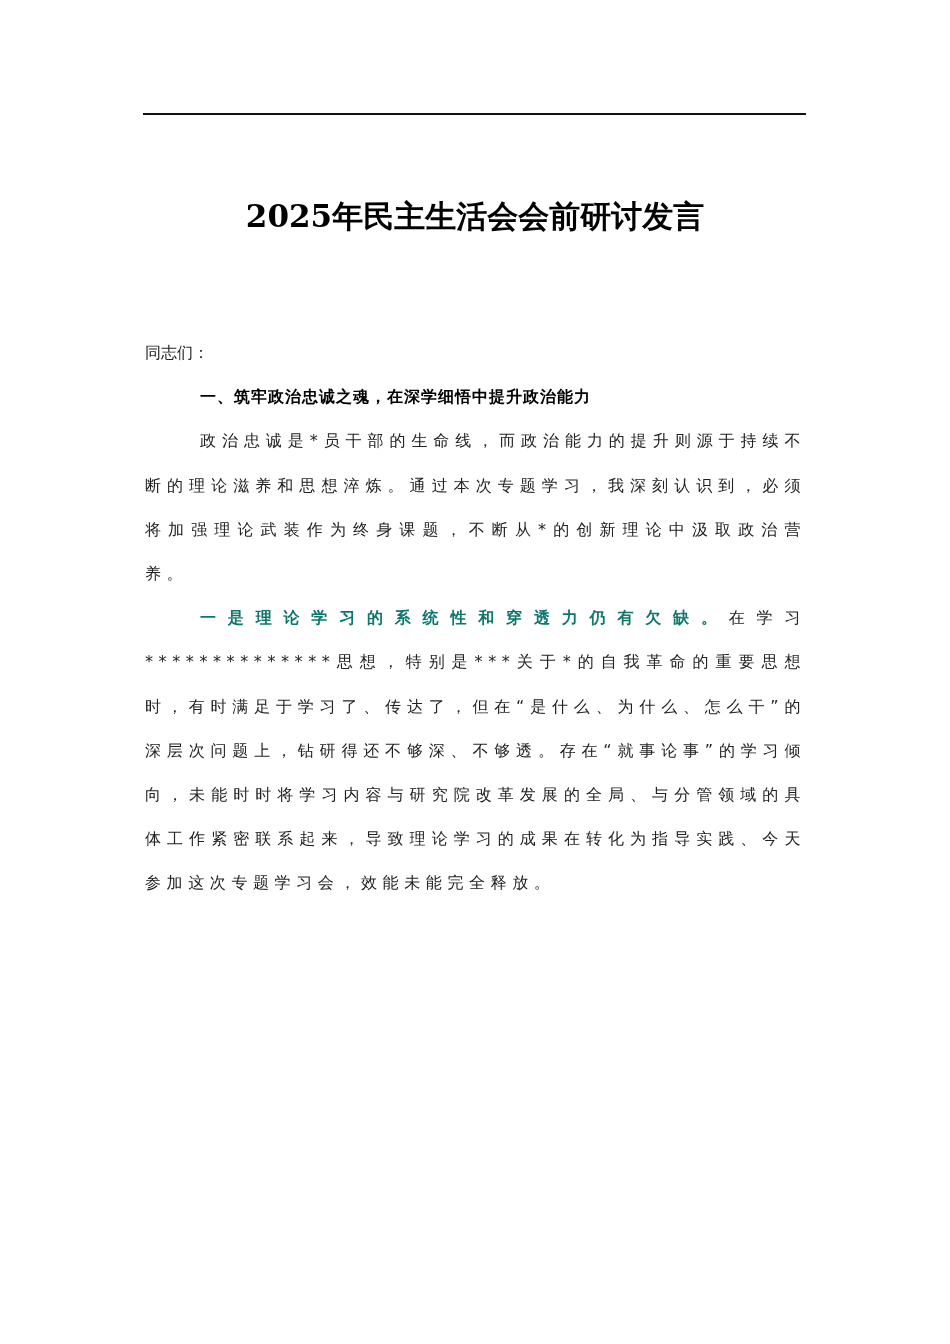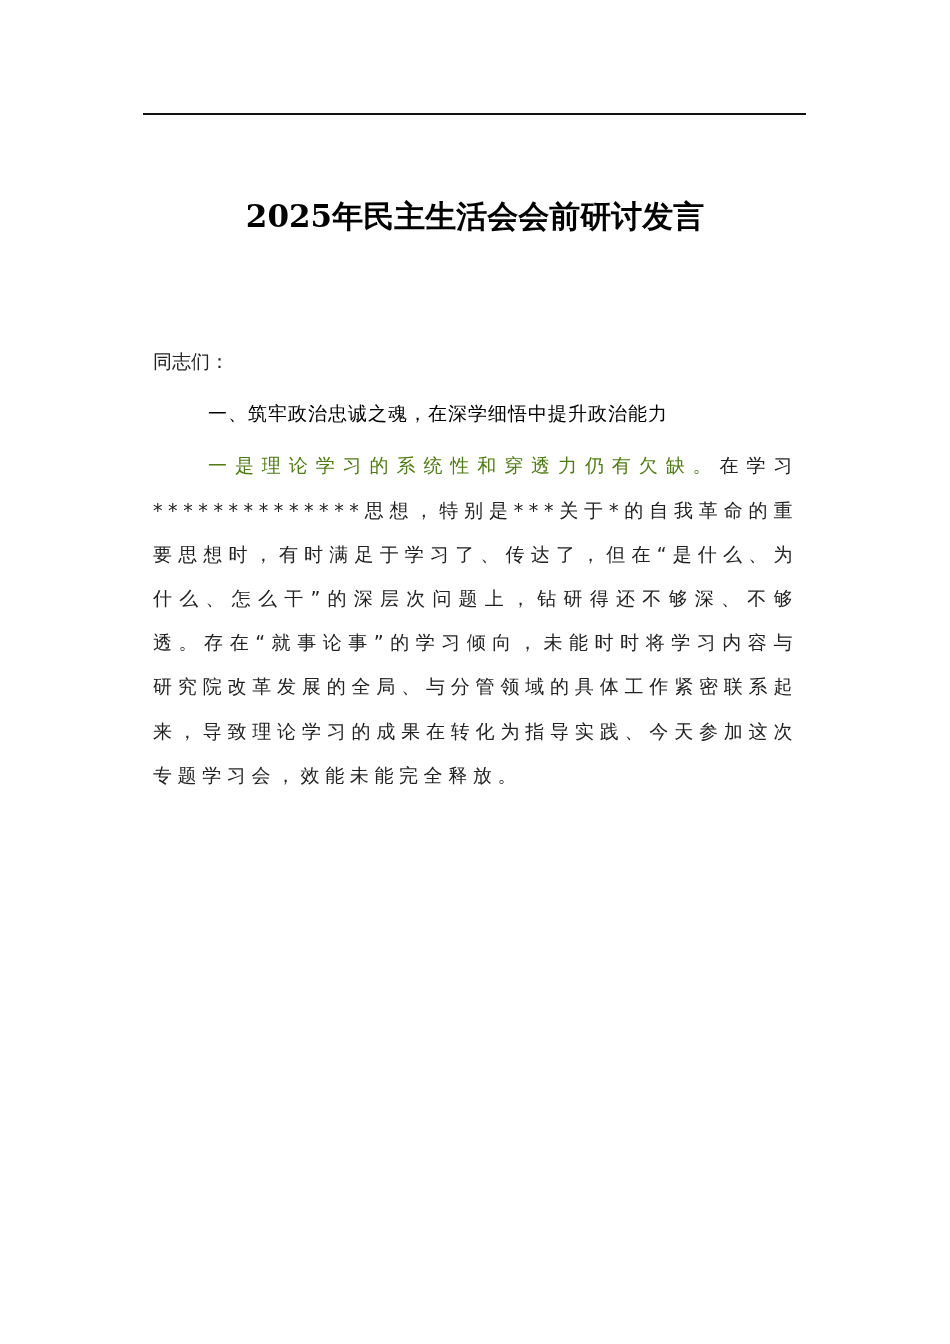--- a/index.html
+++ b/index.html
@@ -44,58 +44,59 @@
       font-family: "DejaVu Serif", "Liberation Serif", serif;
       letter-spacing: 0px;
     }
     .body-text {
       position: absolute;
       left: 145px;
       top: 331px;
       width: 661px;
     }
     .p {
-      margin: 8px;
-      font-size: 19px;
+      margin: 0;
+      font-size: 16px;
       line-height: 44.2px;
       text-align: justify;
       text-align-last: left;
       letter-spacing: 5.6px;
       font-family: "DejaVu Sans", "Liberation Sans", sans-serif;
       font-weight: normal;
       color: #222;
     }
     .p.indent {
       text-indent: 55px;
     }
     .p.salutation {
       letter-spacing: 0px;
     }
     .p.heading {
-      font-weight: normal;
+      font-weight: bold;
       letter-spacing: 1px;
       color: #000;
     }
     .lead {
-      font-weight: normal;
-      color: #4d7c0f;
+      font-weight: bold;
+      color: #0f766e;
     }
   </style>
 </head>
 <body>
 
 <div class="page">
 
   <div class="header-rule"></div>
 
   <div class="title">2025年民主生活会会前研讨发言</div>
 
   <div class="body-text">
     <p class="p salutation">同志们：</p>
 
 
     <p class="p indent heading">一、筑牢政治忠诚之魂，在深学细悟中提升政治能力</p>
 
+    <p class="p indent">政治忠诚是*员干部的生命线，而政治能力的提升则源于持续不断的理论滋养和思想淬炼。通过本次专题学习，我深刻认识到，必须将加强理论武装作为终身课题，不断从*的创新理论中汲取政治营养。</p>
 
     <p class="p indent"><span class="lead">一是理论学习的系统性和穿透力仍有欠缺。</span><span>在学习**************思想，特别是***关于*的自我革命的重要思想时，有时满足于学习了、传达了，但在“是什么、为什么、怎么干”的深层次问题上，钻研得还不够深、不够透。存在“就事论事”的学习倾向，未能时时将学习内容与研究院改革发展的全局、与分管领域的具体工作紧密联系起来，导致理论学习的成果在转化为指导实践、今天参加这次专题学习会，效能未能完全释放。</span></p>
   </div>
 
 </div>
 
 </body></html>

